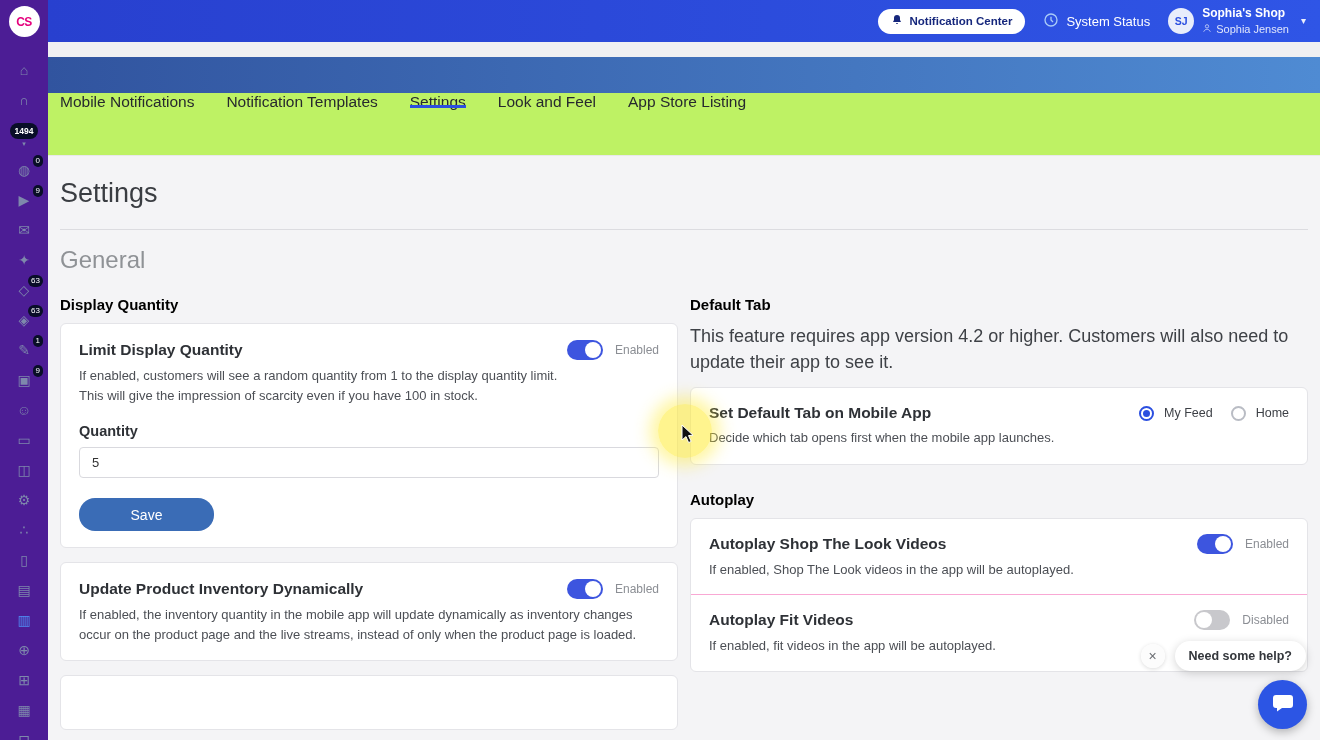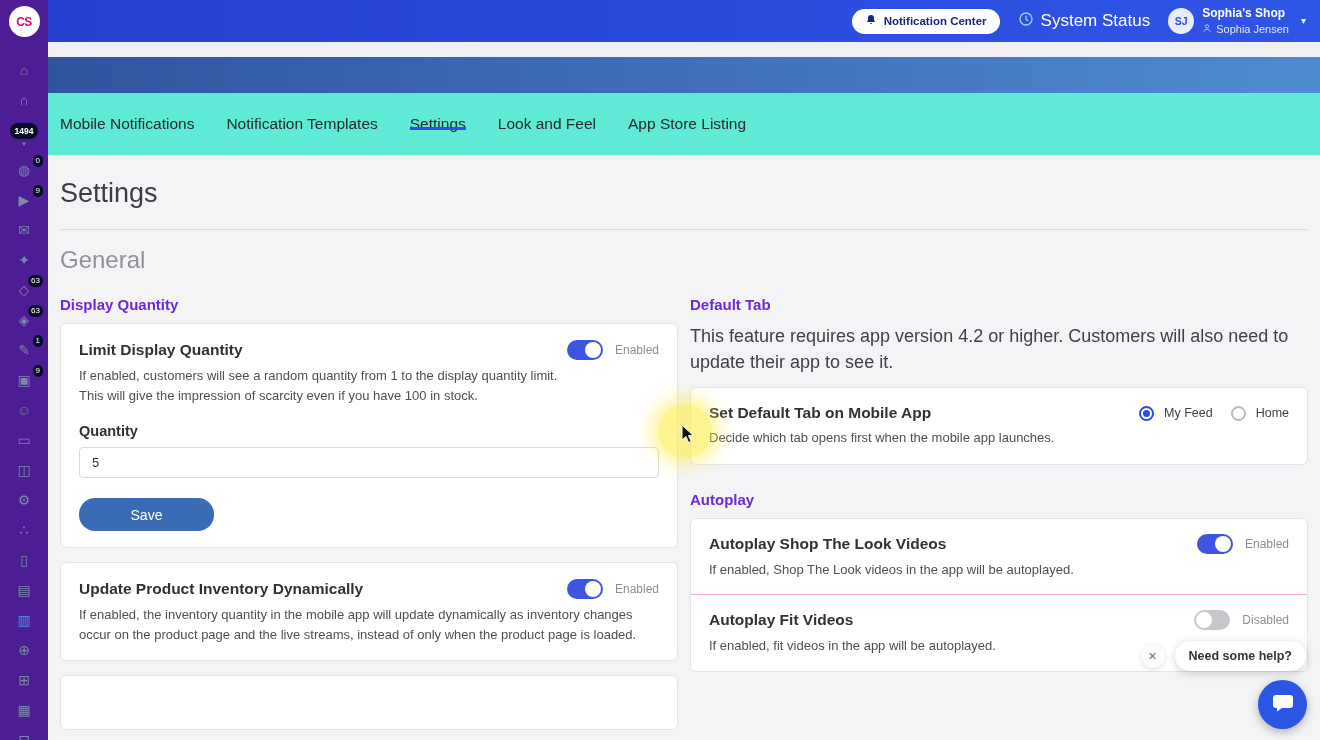--- a/index.html
+++ b/index.html
@@ -27,46 +27,46 @@
   .nav-badge { position:absolute; top:0; right:5px; background:#090e28; color:#fff; font-size:8px;
     line-height:1; padding:2px 3px; border-radius:7px; min-width:7px; text-align:center; }
 
   
   .topbar { position:absolute; left:48px; top:0; right:0; height:42px;
     background:linear-gradient(90deg,#2840cf,#2f55e6);
     display:flex; align-items:center; justify-content:flex-end; padding-right:14px; gap:18px; }
   .notif-pill { display:flex; align-items:center; gap:7px; background:#fff; border:none; border-radius:14px;
     height:25px; padding:0 13px; font-size:11.5px; color:#16277c; font-weight:600; cursor:pointer;
     font-family:"Liberation Sans", sans-serif; }
-  .sys-status { display:flex; align-items:center; gap:7px; color:#fff; font-size:17px; cursor:pointer; }
+  .sys-status { display:flex; align-items:center; gap:7px; color:#fff; font-size:13px; cursor:pointer; }
   .user-box { display:flex; align-items:center; gap:8px; color:#fff; cursor:pointer; }
   .avatar { width:26px; height:26px; border-radius:50%; background:#e8edfb; color:#2b4fe0;
     font-size:10.5px; font-weight:700; display:flex; align-items:center; justify-content:center; }
   .user-text { line-height:1.3; }
   .shop { font-size:12px; font-weight:700; }
   .uname { font-size:11px; opacity:.85; display:flex; align-items:center; gap:4px; }
   .chev { font-size:10px; opacity:.9; margin-left:4px; }
 
   
   .gap-strip { position:absolute; left:48px; top:42px; right:0; height:15px; background:#f0f0f2; }
   .banner { position:absolute; left:48px; top:57px; right:0; height:36px;
     background:linear-gradient(90deg,#31549f,#4f8bd3); }
-  .tabbar { position:absolute; left:48px; top:93px; right:0; height:63px; background:#5eead4;
-    border-bottom:1px solid #e8e8ea; display:flex; align-items:center; gap:32px; padding-left:12px; }
+  .tabbar { position:absolute; left:48px; top:93px; right:0; height:63px; background:#bef264;
+    border-bottom:1px solid #e8e8ea; display:flex; align-items:flex-start; gap:32px; padding-left:12px; }
   .tab { display:flex; align-items:center; font-size:15.5px; color:#26292e; position:relative; cursor:pointer; }
   .tab.active::after { content:""; position:absolute; left:0; right:0; bottom:3px; height:3px; background:#2b4fe0; }
 
   
   .content { position:absolute; left:48px; top:156px; right:0; bottom:0; overflow:hidden; padding:0 12px; }
   h1 { font-size:27px; color:#3a3d42; font-weight:500; margin:22px 0 0; }
   .divider { margin:20px 0 0; border:none; border-top:1px solid #dcdce0; }
   h2 { font-size:24px; font-weight:400; color:#8f9296; margin:16px 0 22px; }
   .cols { display:flex; gap:12px; }
   .col { flex:1; min-width:0; }
-  h3 { font-size:15px; font-weight:700; color:#6d28d9; margin:0 0 10px; }
+  h3 { font-size:15px; font-weight:700; color:#000000; margin:0 0 10px; }
   .card { background:#fff; border:1px solid #e4e4e8; border-radius:6px; padding:16px 18px; }
   .card.mb { margin-bottom:14px; }
   .row { display:flex; align-items:center; justify-content:space-between; }
   h4 { font-size:15.5px; font-weight:700; color:#2e3136; margin:0; }
   .toggle-group { display:flex; align-items:center; gap:12px; }
   .toggle { width:36px; height:20px; border-radius:10px; background:#3d55df; position:relative;
     display:inline-block; cursor:pointer; flex:none; }
   .toggle .knob { position:absolute; top:2px; right:2px; width:16px; height:16px; border-radius:50%; background:#fff; }
   .toggle.off { background:#c8c8cc; }
   .toggle.off .knob { left:2px; right:auto; }

